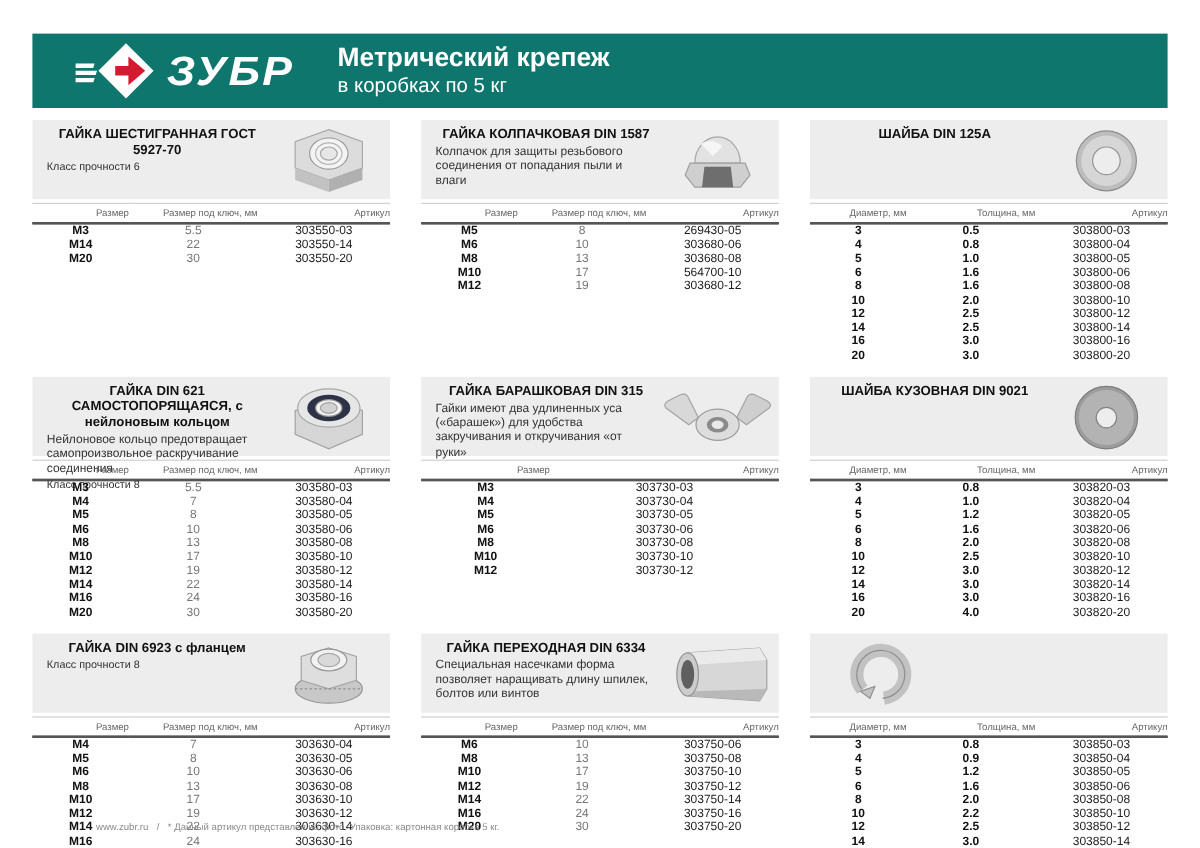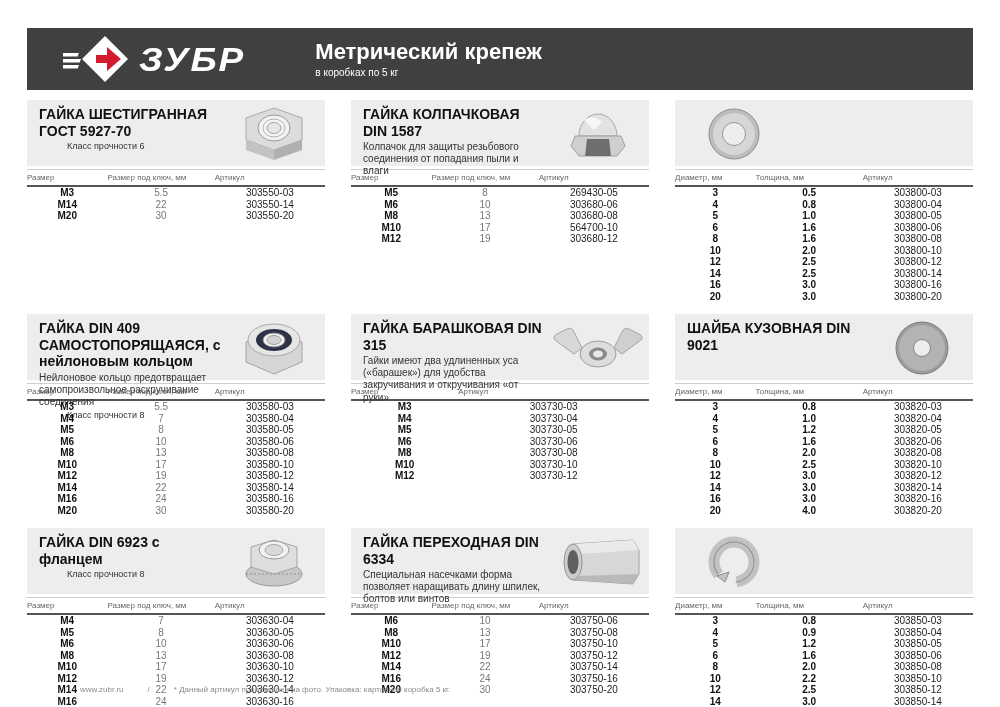--- a/index.html
+++ b/index.html
@@ -1,58 +1,58 @@
 <!DOCTYPE html>
 <html><head>
 <meta charset="utf-8">
 <style>
   * { margin:0; padding:0; box-sizing:border-box; }
   html,body { width:1000px; height:707px; background:#ffffff;
     font-family:"Liberation Sans", sans-serif; color:#1a1a1a; overflow:hidden; }
 
   
   .banner { position:absolute; left:27px; top:28px; width:946px; height:62px;
-    background:#404040; display:flex; align-items:center; }
+    background:#0f766e; display:flex; align-items:center; }
   .logo { display:flex; align-items:center; margin-left:36px; }
   .logo svg { display:block; }
   .brand-word { color:#fff; font-weight:bold; font-size:37px; letter-spacing:2px;
     font-style:italic; margin-left:10px; line-height:1; transform:scaleY(.92); }
-  .titles { margin-left:70px; color:#fff; }
+  .titles { margin-left:36px; color:#fff; }
   .page-title { font-size:22px; font-weight:bold; line-height:1.1; }
-  .page-subtitle { font-size:10px; margin-top:2px; }
+  .page-subtitle { font-size:17px; margin-top:2px; }
 
   
   .grid { position:absolute; left:27px; top:100px; width:946px;
     display:grid; grid-template-columns:repeat(3, 1fr); column-gap:26px; row-gap:12px; }
   .sec { display:block; }
   .sec-head { background:#ededed; height:66px; padding:6px 4px 4px 12px;
     display:flex; justify-content:space-between; }
   .sec-text { flex:1 1 auto; padding-right:4px; }
-  .sec-title { font-size:14px; font-weight:bold; line-height:1.18; color:#111; }
+  .sec-title { font-size:11px; font-weight:bold; line-height:1.18; color:#111;text-align:center; }
   .sec-desc { font-size:10px; line-height:1.22; color:#333; margin-top:2px; }
-  .sec-strength { font-size:9px; line-height:1.22; color:#333;margin-left:28px; }
+  .sec-strength { font-size:9px; line-height:1.22; color:#333; }
   .sec-img { flex:0 0 94px; height:56px; }
 
   
   table.sec-table { width:100%; border-collapse:collapse; margin-top:3px; }
   table.sec-table th { font-size:8px; font-weight:normal; color:#666;
     border-top:1px solid #cfcfcf; border-bottom:2px solid #555;
-    padding:3px 0 3px 0; text-align:left; }
+    padding:3px 0 3px 0; text-align:right; }
   table.sec-table td { font-size:10px; text-align:center; padding:0;
     height:11.5px; line-height:11.5px; white-space:nowrap; }
   td.c-size { font-weight:bold; color:#111; }
   td.c-key  { color:#777; }
   .washer td.c-key { color:#111; font-weight:bold;margin-top:30px; }
   td.c-art  { color:#1c1c1c; }
   col.w1 { width:27%; } col.w2 { width:36%; } col.w3 { width:37%; }
   .wing col.w1 { width:36%; } .wing col.w3 { width:64%; }
 
   
   .footer { position:absolute; left:80px; top:685px; font-size:8px; color:#8a8a8a;
-    display:flex; gap:24px; align-items:baseline; }
+    display:flex; gap:7px; align-items:baseline; }
 </style>
 </head>
 <body>
 
 <div class="banner">
   <div class="logo">
     <span>
       <svg width="66" height="50" viewBox="0 0 66 50">
         <rect x="0" y="19" width="22" height="3.6" fill="#fff" transform="skewX(-18)"></rect>
         <rect x="2" y="25" width="24" height="3.6" fill="#fff" transform="skewX(-18)"></rect>
@@ -167,20 +167,23 @@
           <tr>
             <td class="c-size">М12</td>
             <td class="c-key">19</td>
             <td class="c-art">303680-12</td>
           </tr>
         </tbody>
       </table>
     </section>
     <section class="sec washer">
       <div class="sec-head">
+        <div class="sec-text">
+          <h3 class="sec-title">ШАЙБА DIN 125A</h3>
+        </div>
         <div class="sec-img"><svg width="94" height="56" viewBox="0 0 94 56">
             <circle cx="47" cy="28" r="25" fill="#bdbdbd" stroke="#8e8e8e"></circle>
             <circle cx="47" cy="28" r="21" fill="#d6d6d6"></circle>
             <circle cx="47" cy="28" r="11.5" fill="#ededed" stroke="#969696"></circle>
           </svg></div>
       </div>
       <table class="sec-table">
         <colgroup>
           <col class="w1">
           <col class="w2">
@@ -243,21 +246,21 @@
             <td class="c-size">20</td>
             <td class="c-key">3.0</td>
             <td class="c-art">303800-20</td>
           </tr>
         </tbody>
       </table>
     </section>
     <section class="sec">
       <div class="sec-head">
         <div class="sec-text">
-          <h3 class="sec-title">ГАЙКА DIN 409 САМОСТОПОРЯЩАЯСЯ, с нейлоновым кольцом</h3>
+          <h3 class="sec-title">ГАЙКА DIN 621 САМОСТОПОРЯЩАЯСЯ, с нейлоновым кольцом</h3>
           <p class="sec-desc">Нейлоновое кольцо предотвращает самопроизвольное раскручивание соединения</p>
           <p class="sec-desc sec-strength">Класс прочности 8</p>
         </div>
         <div class="sec-img"><svg width="94" height="56" viewBox="0 0 94 56">
             <polygon points="47,14 75,22 75,42 47,54 19,42 19,22" fill="#d6d6d6" stroke="#a3a3a3"></polygon>
             <ellipse cx="47" cy="20" rx="26" ry="16" fill="#e6e6e6" stroke="#a8a8a8"></ellipse>
             <ellipse cx="47" cy="20" rx="18" ry="11" fill="#2e3247"></ellipse>
             <ellipse cx="47" cy="20" rx="11" ry="7" fill="#f1f1f1" stroke="#8f8f8f"></ellipse>
             <ellipse cx="47" cy="20" rx="7" ry="4.5" fill="#d2d2d2" stroke="#9f9f9f"></ellipse>
           </svg></div>

